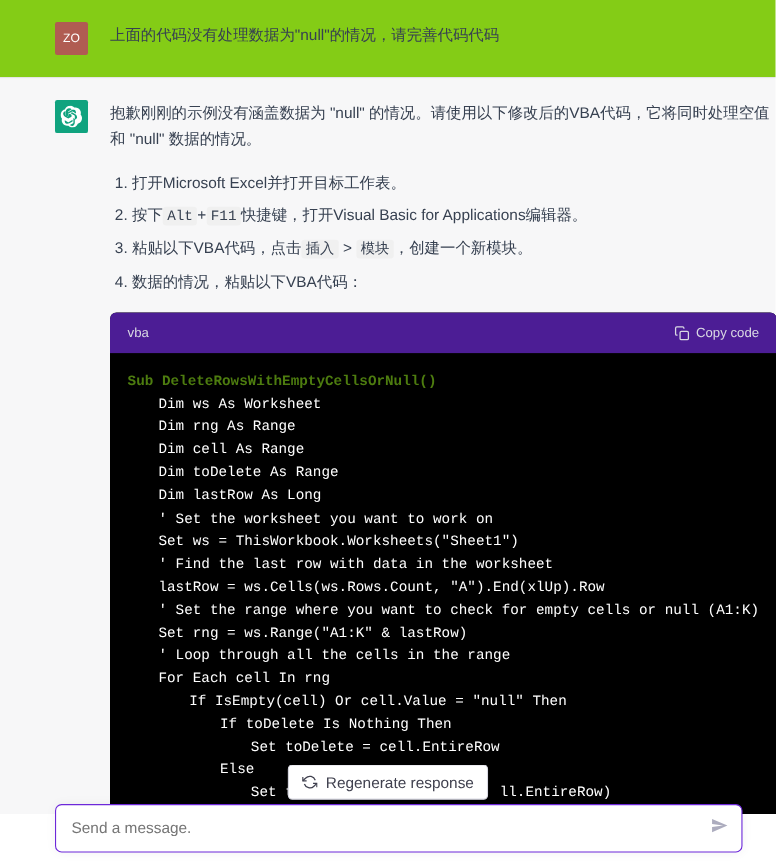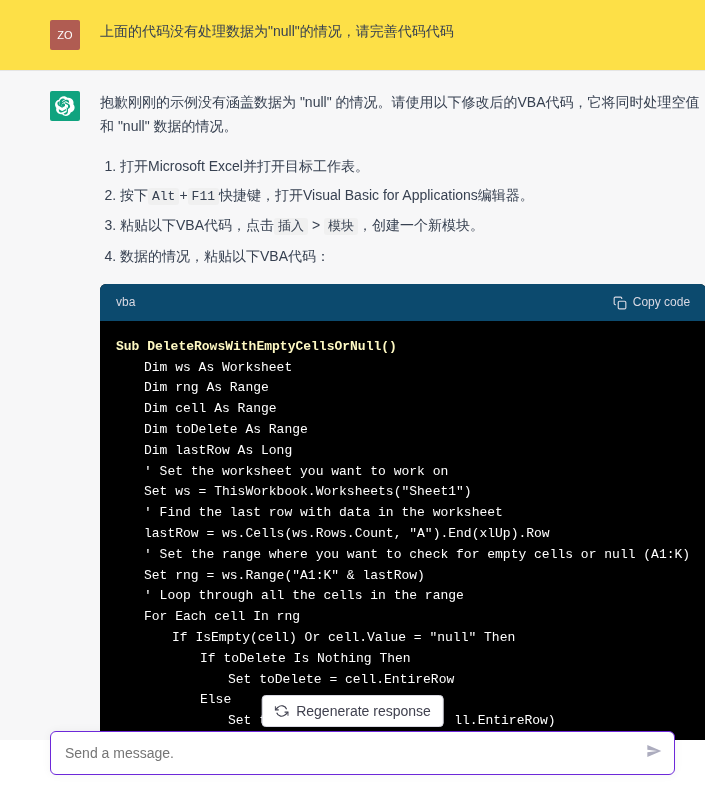--- a/index.html
+++ b/index.html
@@ -13,21 +13,21 @@
     }
     .chat-container {
       height: 740px;
       overflow-y: auto;
     }
     .message-row {
       display: flex;
       padding: 20px 40px 20px 50px;
       gap: 20px;
     }
-    .user-row { background: #fde047; justify-content: flex-end; }
+    .user-row { background: #84cc16; justify-content: flex-end; }
     .assistant-row {
       background: #f7f7f8;
       border-top: 1px solid #e5e5e5;
       border-bottom: 1px solid #e5e5e5;
     }
     .avatar {
       width: 30px;
       height: 30px;
       flex-shrink: 0;
       border-radius: 2px;
@@ -56,21 +56,21 @@
       font-family: "Courier New", monospace;
       font-size: 13px;
     }
     .code-block {
       background: #000;
       border-radius: 6px;
       overflow: hidden;
       margin-top: 8px;
     }
     .code-header {
-      background: #0c4a6e;
+      background: #4c1d95;
       color: #d9d9e3;
       padding: 8px 16px;
       font-size: 12px;
       display: flex;
       justify-content: space-between;
       align-items: center;
       text-align: center;
     }
     .copy-btn {
       display: flex;
@@ -81,21 +81,21 @@
     }
     .copy-btn svg { width: 14px; height: 14px; }
     .code-body {
       padding: 16px;
       font-family: "Courier New", Consolas, monospace;
       font-size: 13px;
       color: #fff;
       line-height: 1.6;
       white-space: pre;
     }
-    .code-body .kw { color: #fef9c3; font-weight: bold; }
+    .code-body .kw { color: #4d7c0f; font-weight: bold; }
     .indent1 { padding-left: 28px; display: block; }
     .indent2 { padding-left: 56px; display: block; }
     .indent3 { padding-left: 84px; display: block; }
     .indent4 { padding-left: 112px; display: block; }
     .regen-btn {
       position: absolute;
       bottom: 60px;
       left: 50%;
       transform: translateX(-50%);
       background: #fff;

